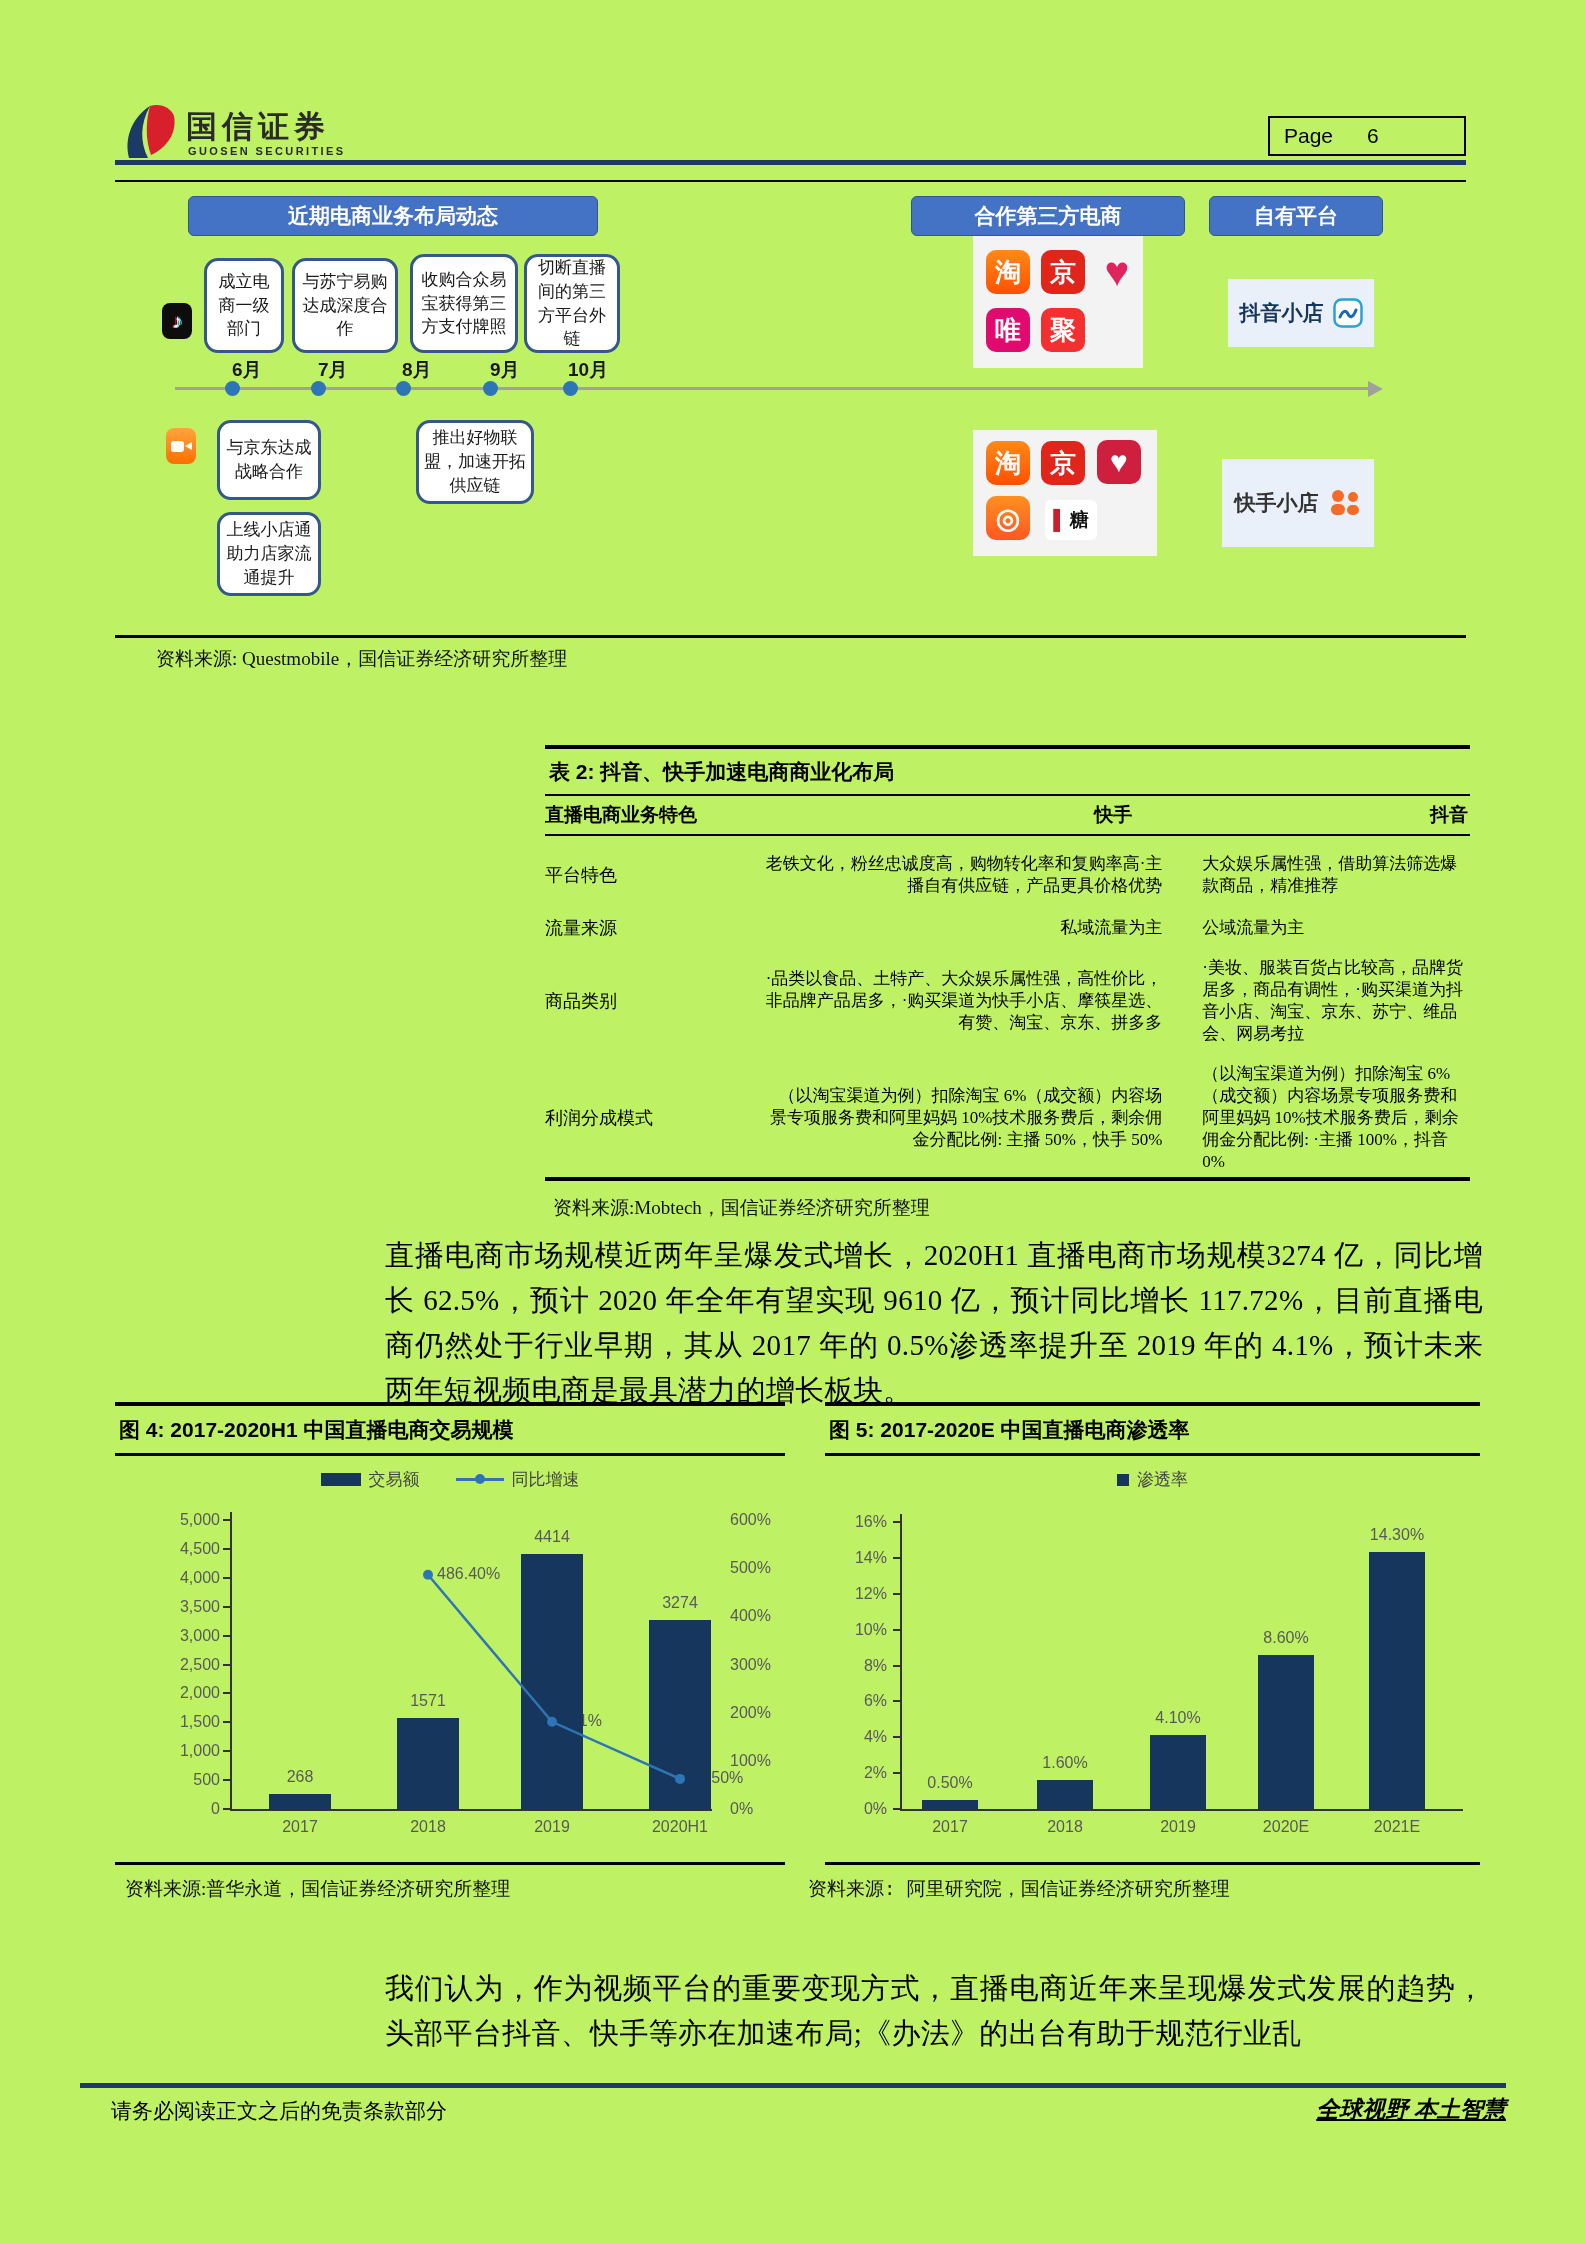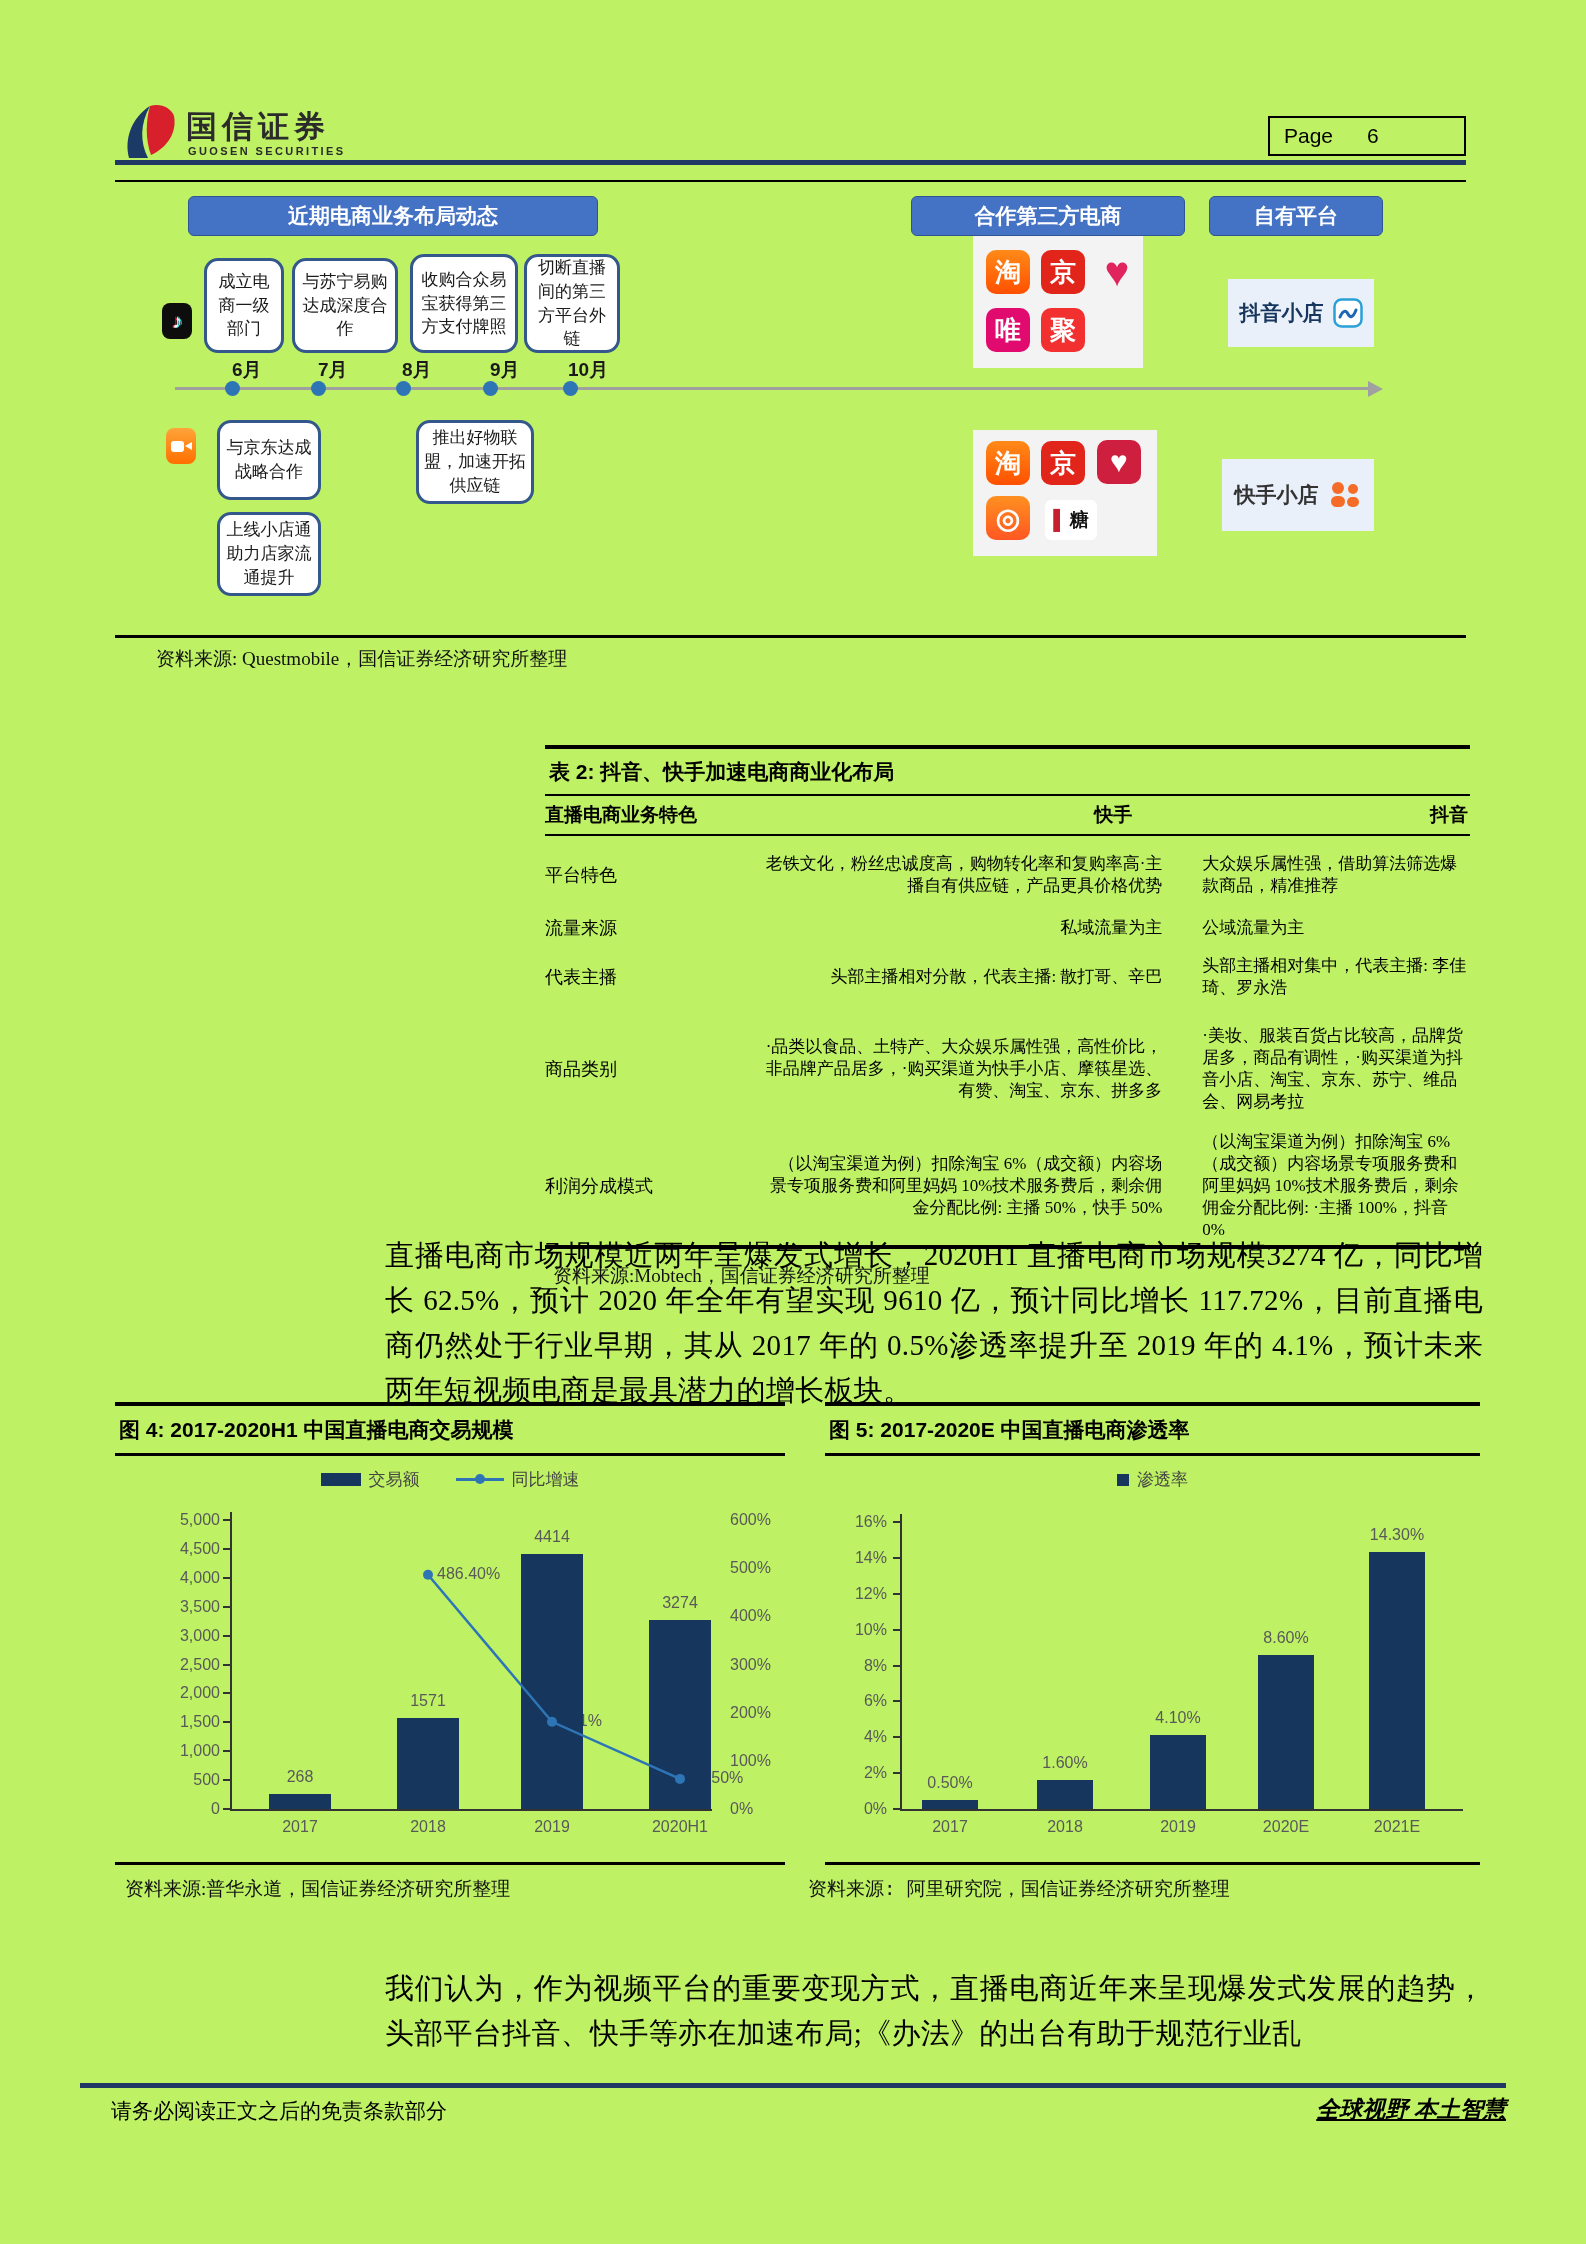--- a/index.html
+++ b/index.html
@@ -140,21 +140,21 @@
     <div class="app-icon" style="left:13px;top:11px;background:linear-gradient(180deg,#ff8a18,#ff5000);">淘</div>
     <div class="app-icon" style="left:68px;top:11px;background:#e1251b;">京</div>
     <div class="app-icon" style="left:124px;top:10px;background:#cf1f3f;font-size:30px;">♥</div>
     <div class="app-icon" style="left:13px;top:66px;background:linear-gradient(180deg,#ff9020,#ff5722);font-size:28px;">◎</div>
     <div class="app-icon" style="left:72px;top:70px;width:52px;height:40px;background:#fff;color:#111;font-size:19px;gap:3px;border-radius:6px;">
       <span style="color:#c81f2e;">▌</span>
         <span>糖</span>
     </div>
   </div>
 
-  <div class="abs store-panel" style="left:1222px;top:459px;width:152px;height:72px;color:#333;">
+  <div class="abs store-panel" style="left:1222px;top:459px;width:152px;height:88px;color:#333;">
     <span>快手小店</span>
     <svg width="34" height="30" viewBox="0 0 34 30">
       <circle cx="10" cy="8" r="6" fill="#f46c28"></circle>
       <rect x="3" y="16" width="14" height="11" rx="5.5" fill="#f46c28"></rect>
       <circle cx="25" cy="9" r="5" fill="#f46c28"></circle>
       <rect x="19" y="17" width="12" height="10" rx="5" fill="#f46c28"></rect>
     </svg>
   </div>
 
   <div class="abs rule-black" style="left:115px;top:635px;width:1351px;height:3px;"></div>
@@ -173,25 +173,20 @@
       <tbody>
         <tr style="height:78px;">
           <td class="lab">平台特色</td>
           <td class="ks">老铁文化，粉丝忠诚度高，购物转化率和复购率高·主播自有供应链，产品更具价格优势</td>
           <td class="dy">大众娱乐属性强，借助算法筛选爆款商品，精准推荐</td>
         </tr>
         <tr style="height:30px;">
           <td class="lab">流量来源</td>
           <td class="ks">私域流量为主</td>
           <td class="dy">公域流量为主</td>
-        </tr>
-        <tr style="height:68px;">
-          <td class="lab">代表主播</td>
-          <td class="ks">头部主播相对分散，代表主播: 散打哥、辛巴</td>
-          <td class="dy">头部主播相对集中，代表主播: 李佳琦、罗永浩</td>
         </tr>
         <tr style="height:116px;">
           <td class="lab">商品类别</td>
           <td class="ks">·品类以食品、土特产、大众娱乐属性强，高性价比，非品牌产品居多，·购买渠道为快手小店、摩筷星选、有赞、淘宝、京东、拼多多</td>
           <td class="dy">·美妆、服装百货占比较高，品牌货居多，商品有调性，·购买渠道为抖音小店、淘宝、京东、苏宁、维品会、网易考拉</td>
         </tr>
         <tr style="height:112px;">
           <td class="lab">利润分成模式</td>
           <td class="ks">（以淘宝渠道为例）扣除淘宝 6%（成交额）内容场景专项服务费和阿里妈妈 10%技术服务费后，剩余佣金分配比例: 主播 50%，快手 50%</td>
           <td class="dy">（以淘宝渠道为例）扣除淘宝 6%（成交额）内容场景专项服务费和阿里妈妈 10%技术服务费后，剩余佣金分配比例: ·主播 100%，抖音 0%</td>

